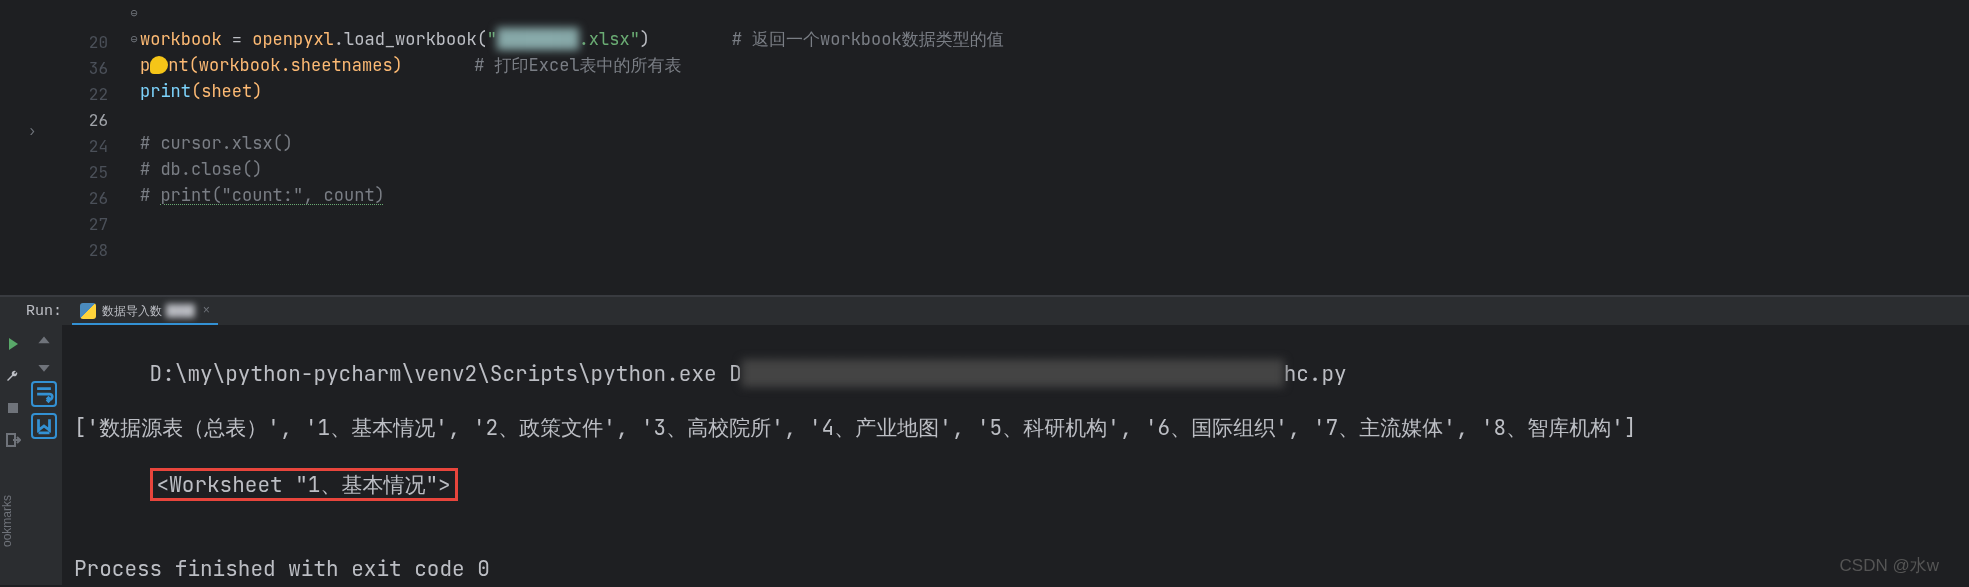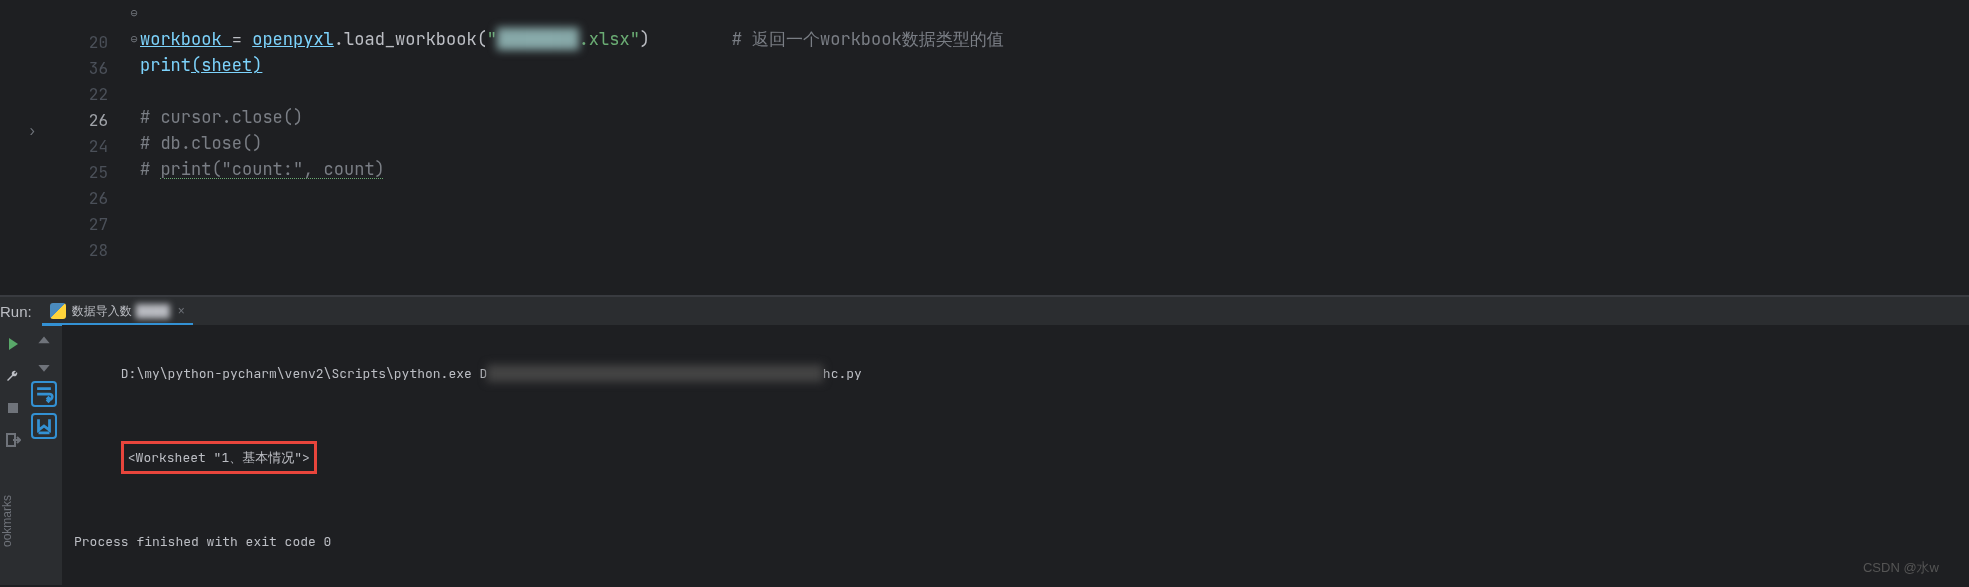--- a/index.html
+++ b/index.html
@@ -18,52 +18,52 @@
 .bkmk { position:absolute; left:0; bottom:40px; writing-mode:vertical-rl; transform:rotate(180deg); font-size:12px; color:#6f737a; font-family:sans-serif; }
 .arrow-items { position:absolute; left:28px; color:#6f737a; font-size:14px; }
 .arrow-items div { height:18px; }
 .gutter { position:absolute; left:40px; top:0; width:86px; text-align:right; padding-right:18px; color:#4b5059; font-size:16px; line-height:26px; user-select:none;margin-top:30px; }
 .gutter .current { color:#a0a3a9; }
 .fold-col { position:absolute; left:126px; top:0; width:16px; color:#6f737a; font-size:12px; line-height:26px; text-align:center; }
 .code-area { position:absolute; left:140px; top:0; right:0; line-height:26px; }
 .code-line { white-space:pre; height:26px; }
 .code-line.highlight { background:#26418f; }
 .bulb { display:inline-block; width:18px; height:18px; background:#f5c518; border-radius:50% 50% 50% 4px; vertical-align:-3px; }
-.k-var { color:#7dd3fc;text-decoration:underline; }
+.k-var { color:#fdba74; }
 .k-op { color:#bcbec4; }
 .k-fn { color:#7dd3fc; }
 .k-call { color:#bcbec4; }
 .k-str { color:#6aab73; }
 .k-cmt { color:#7a7e85; }
 .k-blur { filter:blur(4px); color:#8aa; }
 .str-u { text-decoration:underline dotted #6aab73 1px; text-underline-offset:3px; }
 
 .divider { height:2px; background:#393b40; }
 
-.run-bar { height:28px; background:#2b2d30; display:flex; align-items:center; font-family:Liberation Sans, sans-serif;text-align:center; }
+.run-bar { height:28px; background:#2b2d30; display:flex; align-items:center; padding-left:26px; font-family:Liberation Mono, monospace;text-align:center; }
 .run-label { color:#bcbec4; font-size:15px; margin-right:10px; }
 .run-tab { display:flex; align-items:center; height:28px; padding:0 8px; color:#bcbec4; font-size:12px; position:relative; }
 .run-tab .py-ico { width:16px; height:16px; margin-right:6px; position:relative; }
 .run-tab .py-ico::before { content:""; position:absolute; inset:0; background:linear-gradient(135deg,#4b8bbe 50%,#ffd43b 50%); border-radius:3px; }
 .run-tab .blur2 { filter:blur(3px); margin-left:4px; }
 .run-tab .close { margin-left:8px; color:#6f737a; }
 .tab-underline { position:absolute; bottom:-1px; left:0; right:0; height:3px; background:#3391d4; }
 
 .console-wrap { display:flex; height:260px; }
 .tool-col { width:26px; background:#2b2d30; display:flex; flex-direction:column; align-items:center; padding-top:8px; gap:10px; }
 .tool-col svg { width:16px; height:16px; }
 .tool-btn { width:22px; height:22px; display:flex; align-items:center; justify-content:center; cursor:pointer; }
 .tool-col2 { width:36px; background:#2b2d30; display:flex; flex-direction:column; align-items:center; padding-top:8px; gap:6px; }
 .arrow-btn { width:18px; height:18px; color:#6f737a; display:flex; align-items:center; justify-content:center; }
 .panel-btn { width:26px; height:26px; border:2px solid #3391d4; border-radius:4px; display:flex; align-items:center; justify-content:center; color:#3391d4; }
-.console { flex:1; background:#1e1f22; padding:8px 12px; line-height:27px; font-size:13px; position:relative; }
+.console { flex:1; background:#1e1f22; padding:8px 12px; line-height:27px; font-size:21px; position:relative; }
 .console .line { white-space:pre; }
 .blur-span { filter:blur(4px); background:#444; color:#444; }
 .hl-box { border:3px solid #e8453c; display:inline-block; padding:0 4px; }
-.watermark { position:absolute; right:30px; bottom:10px; font-size:13px; color:#555; font-family:sans-serif; }
+.watermark { position:absolute; right:30px; bottom:10px; font-size:17px; color:#555; font-family:sans-serif; }
 </style>
 </head>
 <body>
 
 <div class="editor">
   <div class="edge-sidebar">
     <div class="arrow-items" style="top:122px;">
       <div>›</div>
     </div>
   </div>
@@ -85,23 +85,24 @@
       <div></div>
       <div></div>
       <div></div>
       <div>⊖</div>
       <div></div>
       <div>⊖</div>
     </div>
   <div class="code-area">
       <div class="code-line"></div>
       <div class="code-line"><span class="k-var">workbook </span><span class="k-op">= </span><span class="k-var">openpyxl</span><span class="k-op">.</span><span class="k-call">load_workbook</span><span class="k-op">(</span><span class="k-str">"</span><span class="k-blur">████████</span><span class="k-str">.xlsx"</span><span class="k-op">)        </span><span class="k-cmt"># 返回一个workbook数据类型的值</span></div>
+      <div class="code-line"><span class="k-var">p</span><span class="bulb"></span><span class="k-var">nt</span><span class="k-var">(workbook.sheetnames)       </span><span class="k-cmt"># 打印Excel表中的所有表</span></div>
       <div class="code-line"><span class="k-fn">print</span><span class="k-var">(sheet)</span></div>
       <div class="code-line"></div>
-      <div class="code-line"><span class="k-cmt"># cursor.close()</span></div>
+      <div class="code-line"><span class="k-cmt"># cursor.xlsx()</span></div>
       <div class="code-line"><span class="k-cmt"># db.close()</span></div>
       <div class="code-line"><span class="k-cmt"># </span><span class="k-cmt str-u">print("count:", count)</span></div>
     </div>
 </div>
 
 <div class="divider"></div>
 
 <div class="run-bar">
   <span class="run-label">Run:</span>
   <div class="run-tab">
@@ -156,20 +157,21 @@
     <div class="panel-btn">
       <svg viewBox="0 0 16 16">
           <path d="M4 3v8l4-3 4 3V3M4 13h8" fill="none" stroke="#3391d4" stroke-width="2"></path>
         </svg>
     </div>
   </div>
   <div class="console">
     <div class="line">
       <span>D:\my\python-pycharm\venv2\Scripts\python.exe D</span><span class="blur-span">███████████████████████████████████████████</span><span>hc.py</span>
     </div>
+    <div class="line">['数据源表（总表）', '1、基本情况', '2、政策文件', '3、高校院所', '4、产业地图', '5、科研机构', '6、国际组织', '7、主流媒体', '8、智库机构']</div>
     <div class="line">
       <span class="hl-box">&lt;Worksheet "1、基本情况"&gt;</span>
     </div>
     <div class="line">&nbsp;</div>
     <div class="line">Process finished with exit code 0</div>
   </div>
 </div>
 
 <div class="bkmk">ookmarks</div>
 <div class="watermark">CSDN @水w</div>

